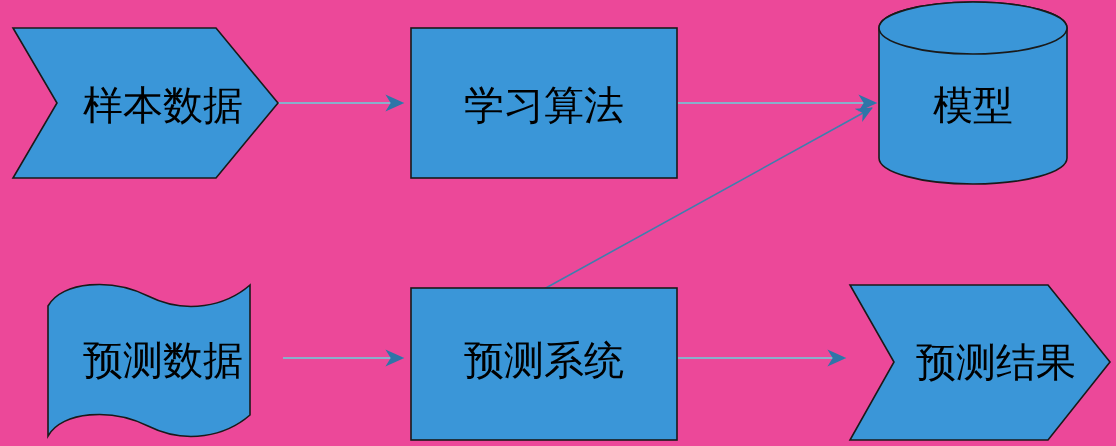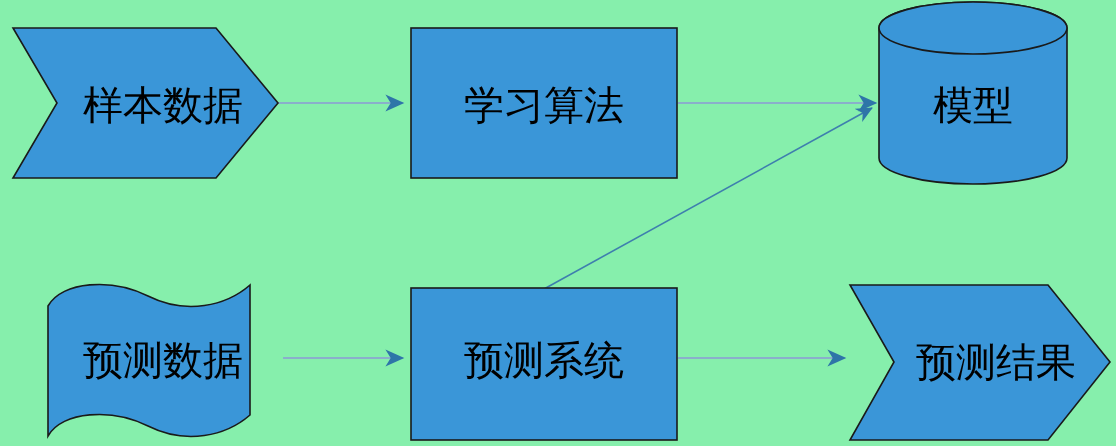--- a/index.html
+++ b/index.html
@@ -8,21 +8,21 @@
     padding: 0;
     background: #ffffff;
   }
   body {
     font-family: "DejaVu Sans", "Liberation Sans", sans-serif;
   }
   #diagram-canvas {
     position: relative;
     width: 1116px;
     height: 446px;
-    background: #86efac;
+    background: #ec4899;
     overflow: hidden;
   }
   #diagram-svg {
     display: block;
     width: 1116px;
     height: 446px;
   }
   .node-shape {
     stroke: #1a1a1a;
     stroke-width: 1.6;

